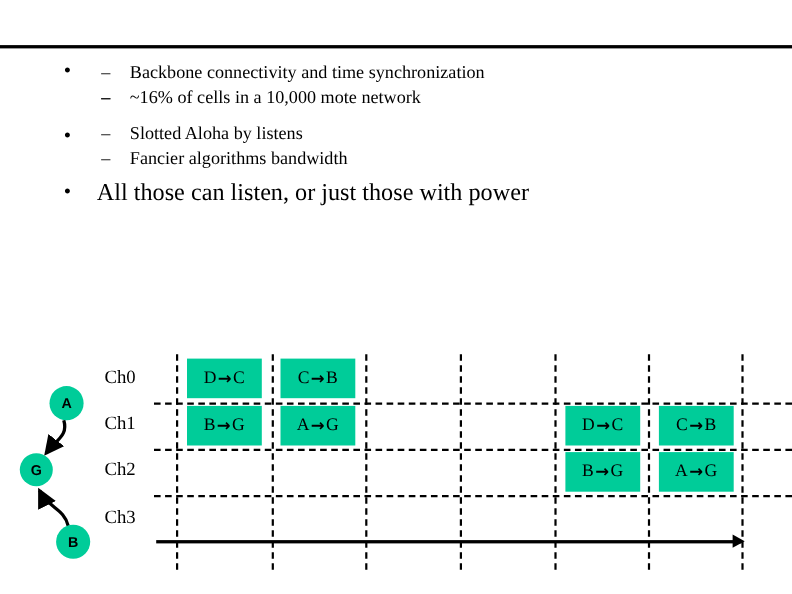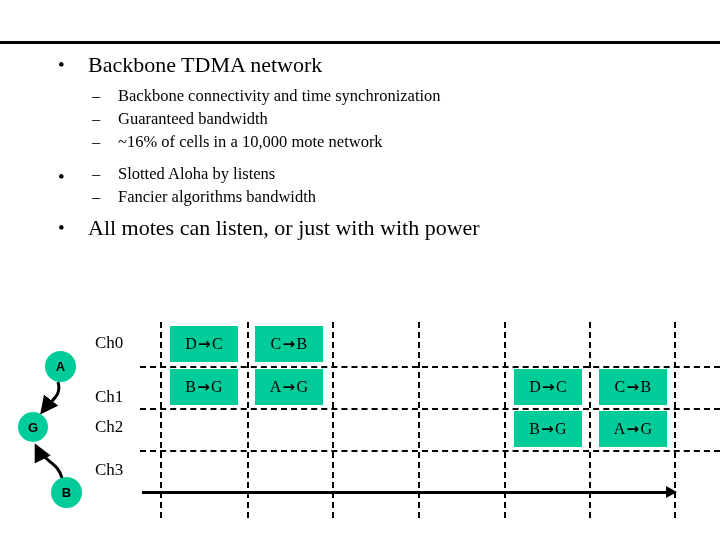--- a/index.html
+++ b/index.html
@@ -131,31 +131,29 @@
 <body>
 
 <div class="slide">
 
   <div class="title-rule"></div>
 
   <div class="body">
 
     <div class="b1">
       <span class="dot">•</span>
-      <span>Backbone TDMA network</span>
     </div>
 
     <div class="b2 sp-a">
       <span class="dash">–</span>
       <span>Backbone connectivity and time synchronization</span>
     </div>
 
     <div class="b2">
       <span class="dash">–</span>
-      <span>Guaranteed bandwidth</span>
     </div>
 
     <div class="b2">
       <span class="dash">–</span>
       <span>~16% of cells in a 10,000 mote network</span>
     </div>
 
     <div class="b1 sp-b">
       <span class="dot">•</span>
     </div>
@@ -165,29 +163,29 @@
       <span>Slotted Aloha by listens</span>
     </div>
 
     <div class="b2">
       <span class="dash">–</span>
       <span>Fancier algorithms bandwidth</span>
     </div>
 
     <div class="b1 sp-d">
       <span class="dot">•</span>
-      <span>All motes can listen, or just with with power</span>
+      <span>All those can listen, or just those with power</span>
     </div>
 
   </div>
 
   <div class="diagram">
 
     <div class="chlabel" style="left:95px;top:333px;">Ch0</div>
-    <div class="chlabel" style="left:95px;top:375px;margin-top:12px;">Ch1</div>
+    <div class="chlabel" style="left:95px;top:375px;">Ch1</div>
     <div class="chlabel" style="left:95px;top:417px;">Ch2</div>
     <div class="chlabel" style="left:95px;top:460px;">Ch3</div>
 
     <div class="vline" style="left:160px;top:322px;height:196px;"></div>
     <div class="vline" style="left:247px;top:322px;height:196px;"></div>
     <div class="vline" style="left:332px;top:322px;height:196px;"></div>
     <div class="vline" style="left:418px;top:322px;height:196px;"></div>
     <div class="vline" style="left:504px;top:322px;height:196px;"></div>
     <div class="vline" style="left:589px;top:322px;height:196px;"></div>
     <div class="vline" style="left:674px;top:322px;height:196px;"></div>

